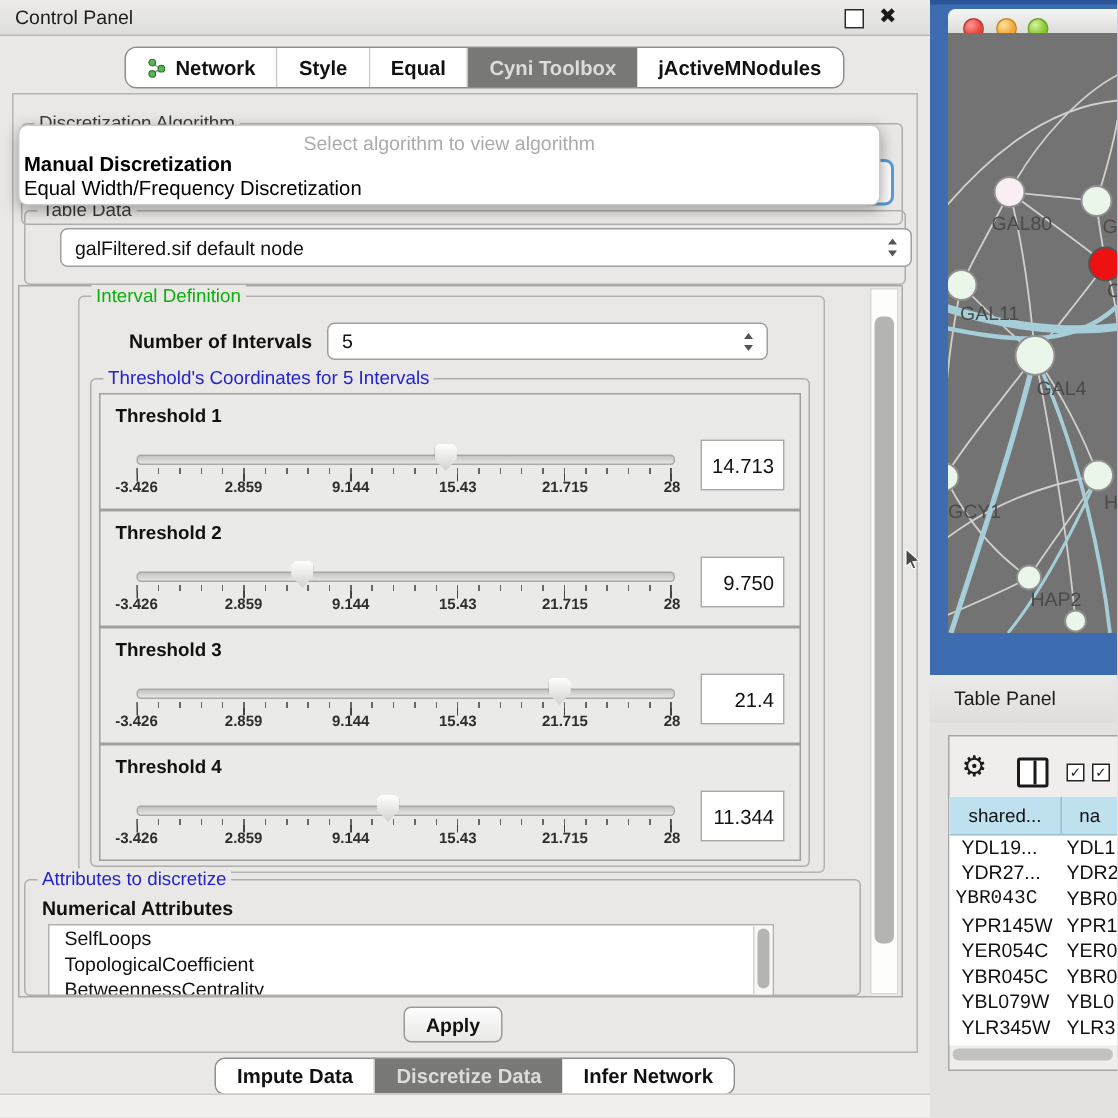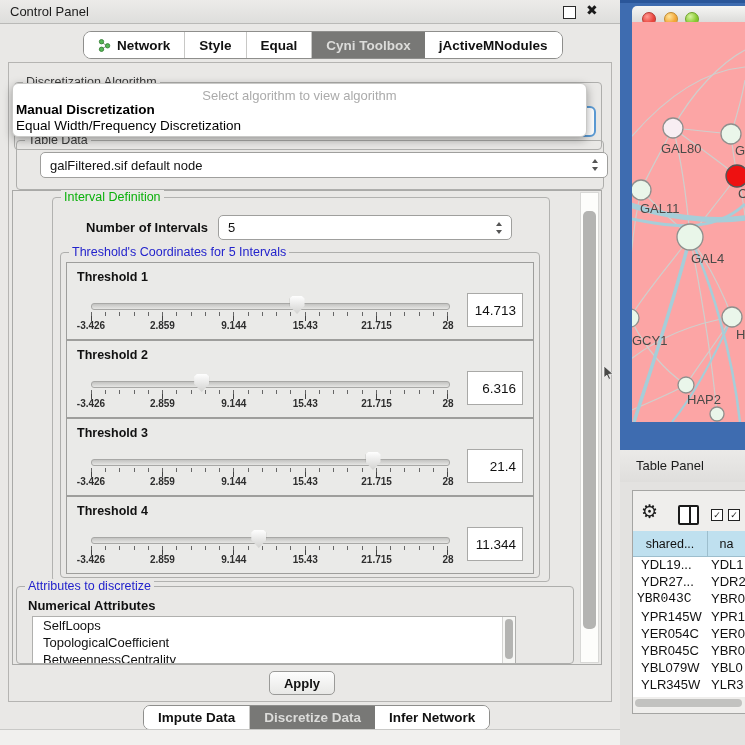--- a/index.html
+++ b/index.html
@@ -87,21 +87,21 @@
   .bottom-strip{left:0;top:729px;width:620px;height:16px;background:#f1f0ee;border-top:1px solid #c9c9c7;}
 
   
   .net-frame{left:620px;top:0;width:125px;height:450px;background:#3e6cb0;border-top:3px solid #2a5699;}
   .net-titlebar{left:632px;top:3px;width:113px;height:19px;background:linear-gradient(#f6f6f4,#d7d7d5);
     border-bottom:1px solid #9f9f9d;border-top-left-radius:5px;}
   .tl{position:absolute;top:6px;width:12px;height:12px;border-radius:50%;}
   .tl.red{left:10px;background:radial-gradient(circle at 35% 30%,#ff9a92,#e8433c 60%);border:1px solid #b33a34;}
   .tl.yellow{left:32px;background:radial-gradient(circle at 35% 30%,#ffe49a,#f2a535 60%);border:1px solid #c08a2e;}
   .tl.green{left:53px;background:radial-gradient(circle at 35% 30%,#d6f3a0,#86c82f 60%);border:1px solid #6da32b;}
-  .net-canvas{left:632px;top:22px;width:113px;height:400px;background:#fca5a5;overflow:hidden;}
+  .net-canvas{left:632px;top:22px;width:113px;height:400px;background:#737373;overflow:hidden;}
 
   
   .tp-bar{left:620px;top:450px;width:125px;height:32px;background:linear-gradient(#ebeae8,#dfdedc);
     border-bottom:1px solid #b5b5b3;}
   .tp-title{left:636px;top:458px;font-size:13px;color:#1c1c1c;}
   .tp-bg{left:620px;top:482px;width:125px;height:263px;background:#e3e2e0;}
   .tp-inner{left:632px;top:490px;width:120px;height:222px;background:#efeeec;border:1px solid #a5a5a3;}
   .tp-gear{left:641px;top:500px;font-size:19px;color:#1a1a1a;}
   .tp-colico{left:678px;top:505px;width:17px;height:16px;border:2px solid #1a1a1a;border-radius:2px;background:#fff;}
   .tp-colico:before{content:"";position:absolute;left:50%;top:0;bottom:0;width:2px;background:#1a1a1a;}
@@ -218,21 +218,21 @@
       <div class="th-ticks"></div>
       <div class="th-ticklabels">
           <span style="left: 0%;">-3.426</span>
           <span style="left: 20%;">2.859</span>
           <span style="left: 40%;">9.144</span>
           <span style="left: 60%;">15.43</span>
           <span style="left: 80%;">21.715</span>
           <span style="left: 100%;">28</span>
         </div>
       <div class="th-thumb" style="left: 127.169px;"></div>
-      <div class="th-value">6.316</div>
+      <div class="th-value">9.750</div>
     </div>
     <div class="th-row" style="top:418px;">
       <div class="th-label">Threshold 3</div>
       <div class="th-track"></div>
       <div class="th-ticks"></div>
       <div class="th-ticklabels">
           <span style="left: 0%;">-3.426</span>
           <span style="left: 20%;">2.859</span>
           <span style="left: 40%;">9.144</span>
           <span style="left: 60%;">15.43</span>

